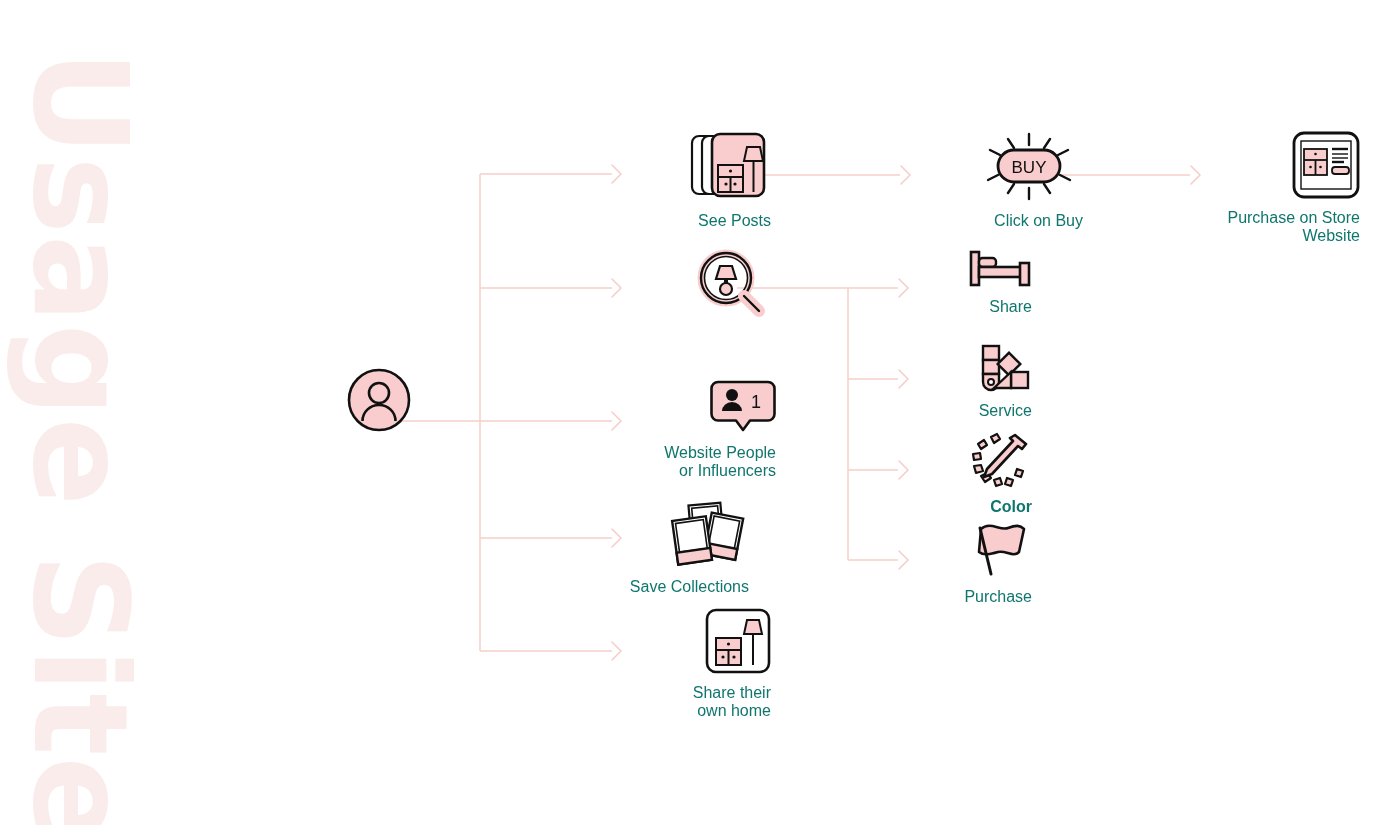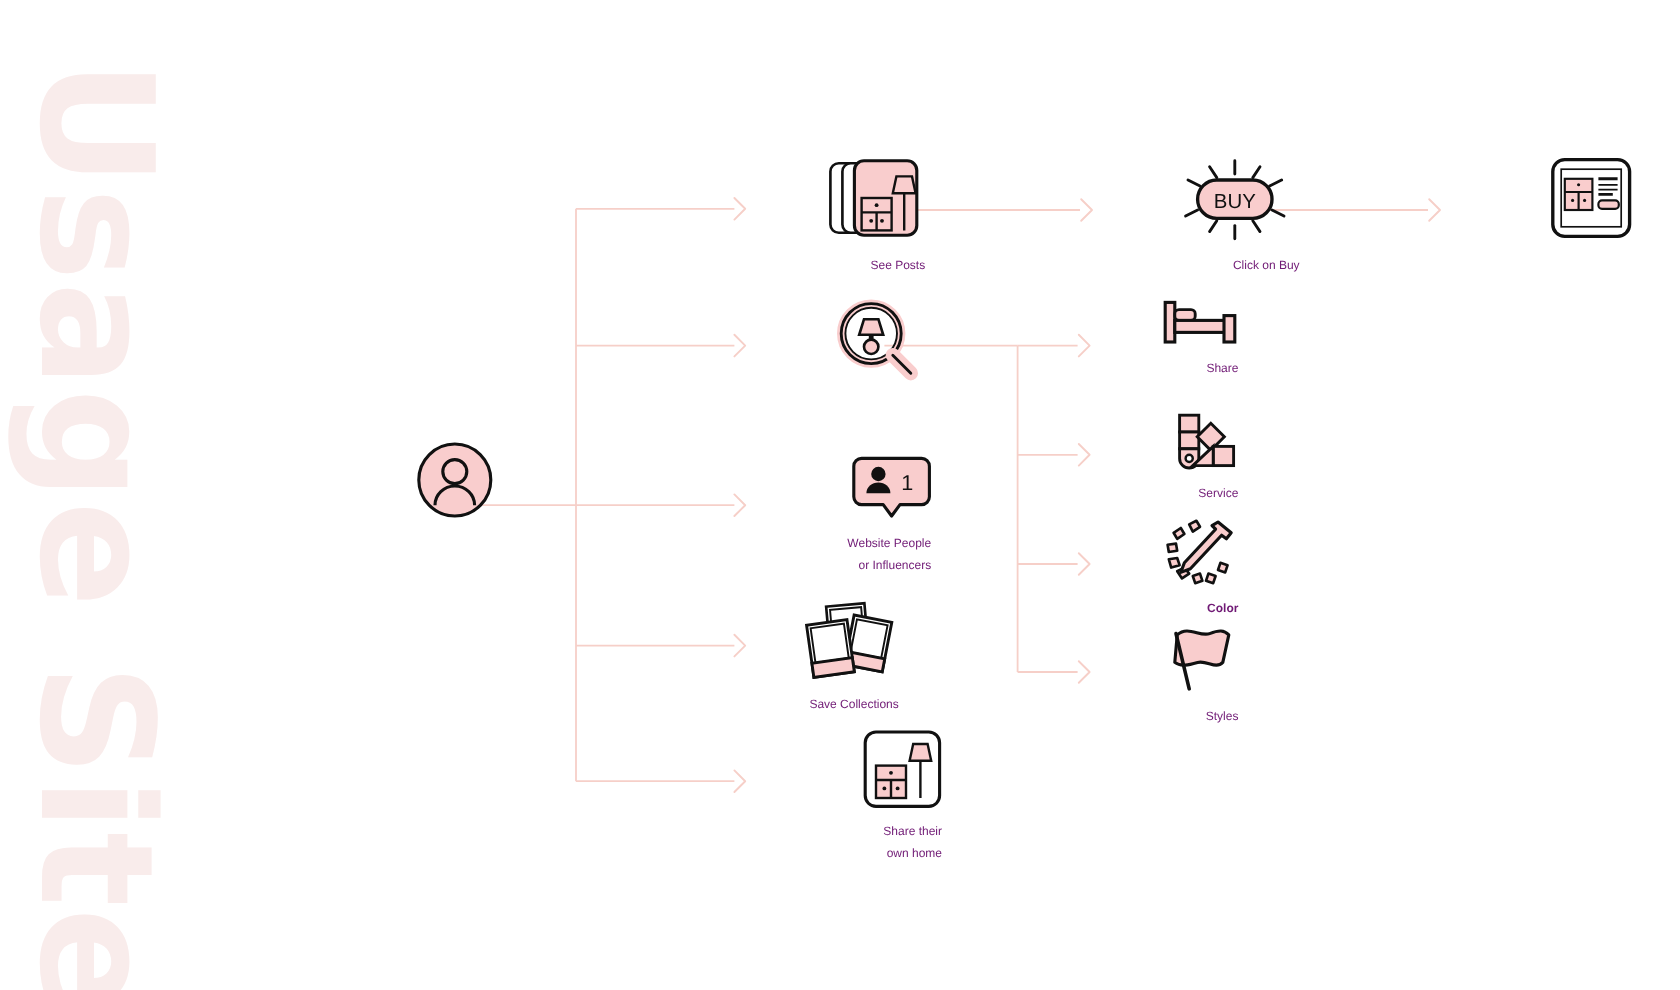--- a/index.html
+++ b/index.html
@@ -49,23 +49,23 @@
     text-align: right;
     transform: translateX(-50%);
   }
   .node .art {
     position: relative;
     display: block;
     margin: 0 auto;
   }
   .node .label {
     margin-top: 6px;
-    font-size: 10px;
+    font-size: 16px;
     line-height: 17.5px;
-    color: #701a75;
+    color: #0f766e;
     white-space: pre-line;
     font-family: "Liberation Sans", sans-serif;
   }
   .flow-svg { display: block; }
 </style>
 </head>
 <body>
 
 <div class="wm">
   <div class="wm-text">Usage Sitemap</div>
@@ -192,21 +192,21 @@
       <g transform="rotate(-8 30 40)">
         <rect x="10" y="18" width="34" height="44" fill="#ffffff" stroke="#111111" stroke-width="2.4"></rect>
         <rect x="13" y="21" width="28" height="29" fill="#ffffff" stroke="#111111" stroke-width="1.6"></rect>
         <rect x="10" y="50" width="34" height="12" fill="#f9cdcd" stroke="#111111" stroke-width="2.4"></rect>
       </g>
     </svg>
   </span>
   <div class="label">Save Collections</div>
 </div>
 
-<div class="node" style="left:690px; top:608px; width:190px;">
+<div class="node" style="left:676px; top:608px; width:190px;">
   <span class="art">
     <svg width="66" height="66" viewBox="0 0 66 66">
       <rect x="2" y="2" width="62" height="62" rx="9" fill="#ffffff" stroke="#111111" stroke-width="2.6"></rect>
 
       <rect x="11" y="30" width="25" height="27" fill="#f9cdcd" stroke="#111111" stroke-width="2"></rect>
       <line x1="11" y1="42" x2="36" y2="42" stroke="#111111" stroke-width="2"></line>
       <line x1="23.5" y1="42" x2="23.5" y2="57" stroke="#111111" stroke-width="2"></line>
       <circle cx="23.5" cy="36" r="1.6" fill="#111111"></circle>
       <circle cx="18" cy="49" r="1.6" fill="#111111"></circle>
       <circle cx="29" cy="49" r="1.6" fill="#111111"></circle>
@@ -256,20 +256,22 @@
 
       <g stroke="#111111" stroke-linecap="butt">
         <line x1="40" y1="18" x2="56" y2="18" stroke-width="2.4"></line>
         <line x1="40" y1="23" x2="56" y2="23" stroke-width="1.4"></line>
         <line x1="40" y1="27" x2="56" y2="27" stroke-width="1.4"></line>
         <line x1="40" y1="31" x2="52" y2="31" stroke-width="2.4"></line>
       </g>
       <rect x="40" y="36" width="17" height="7" rx="3" fill="#f9cdcd" stroke="#111111" stroke-width="1.8"></rect>
     </svg>
   </span>
+  <div class="label">Purchase on Store
+Website</div>
 </div>
 
 <div class="node" style="left:957px; top:248px; width:150px;">
   <span class="art">
     <svg width="64" height="40" viewBox="0 0 64 40">
       <rect x="3" y="4" width="8" height="33" fill="#f9cdcd" stroke="#111111" stroke-width="2.6"></rect>
       <rect x="11" y="10" width="17" height="9" rx="3.5" fill="#f9cdcd" stroke="#111111" stroke-width="2.4"></rect>
       <rect x="11" y="19" width="45" height="10" fill="#f9cdcd" stroke="#111111" stroke-width="2.6"></rect>
       <rect x="52" y="15" width="9" height="22" fill="#f9cdcd" stroke="#111111" stroke-width="2.6"></rect>
     </svg>
@@ -311,14 +313,14 @@
   <div class="label">Color</div>
 </div>
 
 <div class="node" style="left:957px; top:522px; width:150px;">
   <span class="art">
     <svg width="64" height="56" viewBox="0 0 64 56">
       <path d="M 13 7 C 22 -1 32 9 40 6 C 48 3 52 3 56 7 L 51 30 C 45 36 38 28 30 30 C 23 32 16 34 11 30 Z" fill="#f9cdcd" stroke="#111111" stroke-width="2.6" stroke-linejoin="round"></path>
       <line x1="12" y1="6" x2="23" y2="52" stroke="#111111" stroke-width="3" stroke-linecap="round"></line>
     </svg>
   </span>
-  <div class="label">Styles</div>
+  <div class="label">Purchase</div>
 </div>
 
 </body></html>

